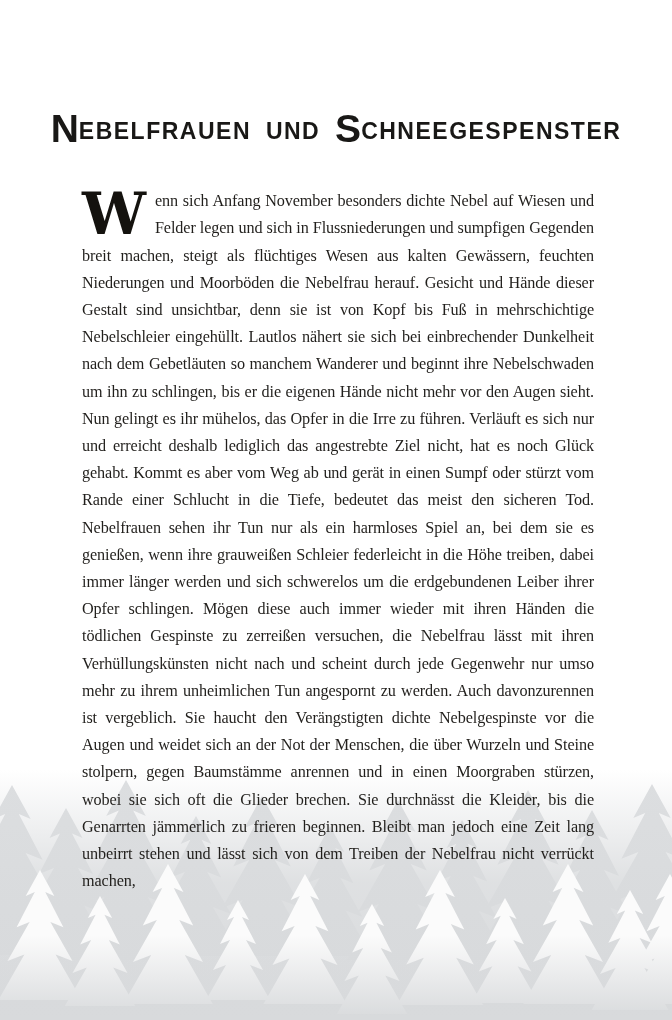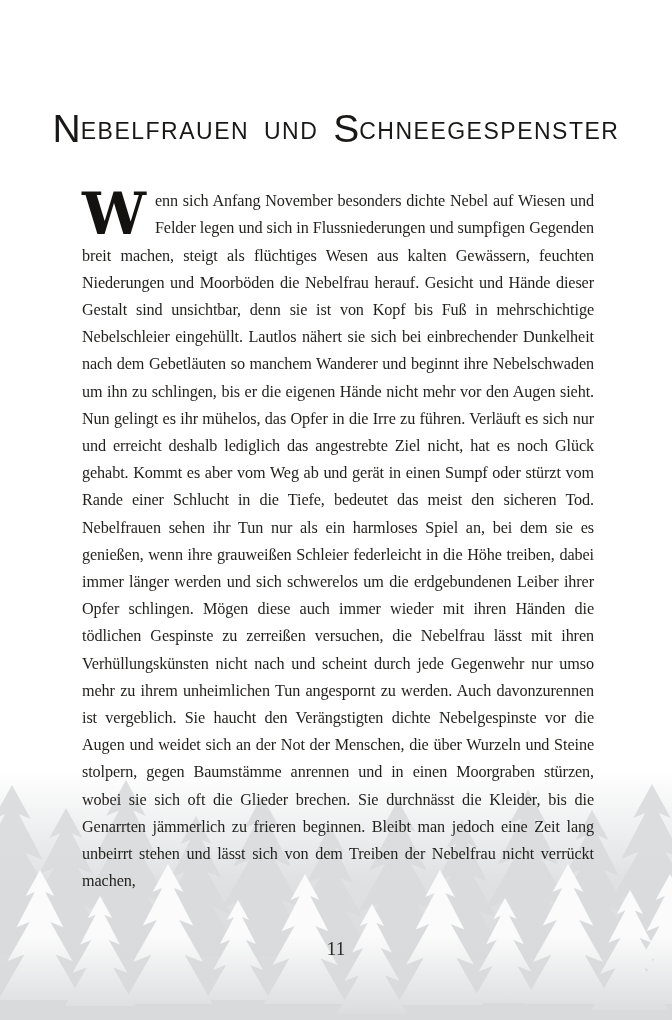--- a/index.html
+++ b/index.html
@@ -17,21 +17,21 @@
   .forest{
     position:absolute;left:0;bottom:0;width:672px;height:250px;
     z-index:0;
   }
   
   .content{position:absolute;inset:0;z-index:1;}
   .chapter-title{
     position:absolute;top:92px;left:30px;right:30px;
     text-align:center;
     font-family:"Liberation Sans", sans-serif;
-    font-weight:400;
+    font-weight:700;
     color:#191816;
     font-size:23px;
     letter-spacing:1.5px;
     word-spacing:7px;
     white-space:nowrap;
     line-height:44px;
   }
   .chapter-title .seg{text-transform:uppercase;}
   .chapter-title .initial{
     font-size:39px;
@@ -121,16 +121,15 @@
   <div class="content">
 
     <h1 class="chapter-title">
       <span class="initial">N</span><span class="seg">ebelfrauen und </span><span class="initial">S</span><span class="seg">chneegespenster</span>
     </h1>
 
     <p class="story">
       <span class="dropcap">W</span><span>enn sich Anfang November besonders dichte Nebel auf Wiesen und Felder legen und sich in Flussniederungen und sumpfigen Gegenden breit machen, steigt als flüchtiges Wesen aus kalten Gewässern, feuchten Niederungen und Moorböden die Nebelfrau herauf. Gesicht und Hände dieser Gestalt sind unsichtbar, denn sie ist von Kopf bis Fuß in mehrschichtige Nebelschleier eingehüllt. Lautlos nähert sie sich bei einbrechender Dunkelheit nach dem Gebetläuten so manchem Wanderer und beginnt ihre Nebelschwaden um ihn zu schlingen, bis er die eigenen Hände nicht mehr vor den Augen sieht. Nun gelingt es ihr mühelos, das Opfer in die Irre zu führen. Verläuft es sich nur und erreicht deshalb lediglich das angestrebte Ziel nicht, hat es noch Glück gehabt. Kommt es aber vom Weg ab und gerät in einen Sumpf oder stürzt vom Rande einer Schlucht in die Tiefe, bedeutet das meist den sicheren Tod. Nebelfrauen sehen ihr Tun nur als ein harmloses Spiel an, bei dem sie es genießen, wenn ihre grauweißen Schleier federleicht in die Höhe treiben, dabei immer länger werden und sich schwerelos um die erdgebundenen Leiber ihrer Opfer schlingen. Mögen diese auch immer wieder mit ihren Händen die tödlichen Gespinste zu zerreißen versuchen, die Nebelfrau lässt mit ihren Verhüllungskünsten nicht nach und scheint durch jede Gegenwehr nur umso mehr zu ihrem unheimlichen Tun angespornt zu werden. Auch davonzurennen ist vergeblich. Sie haucht den Verängstigten dichte Nebelgespinste vor die Augen und weidet sich an der Not der Menschen, die über Wurzeln und Steine stolpern, gegen Baumstämme anrennen und in einen Moorgraben stürzen, wobei sie sich oft die Glieder brechen. Sie durchnässt die Kleider, bis die Genarrten jämmerlich zu frieren beginnen. Bleibt man jedoch eine Zeit lang unbeirrt stehen und lässt sich von dem Treiben der Nebelfrau nicht verrückt machen,</span>
     </p>
 
-    <div class="page-number">11</div>
 
   </div>
 </div>
 
 </body></html>

